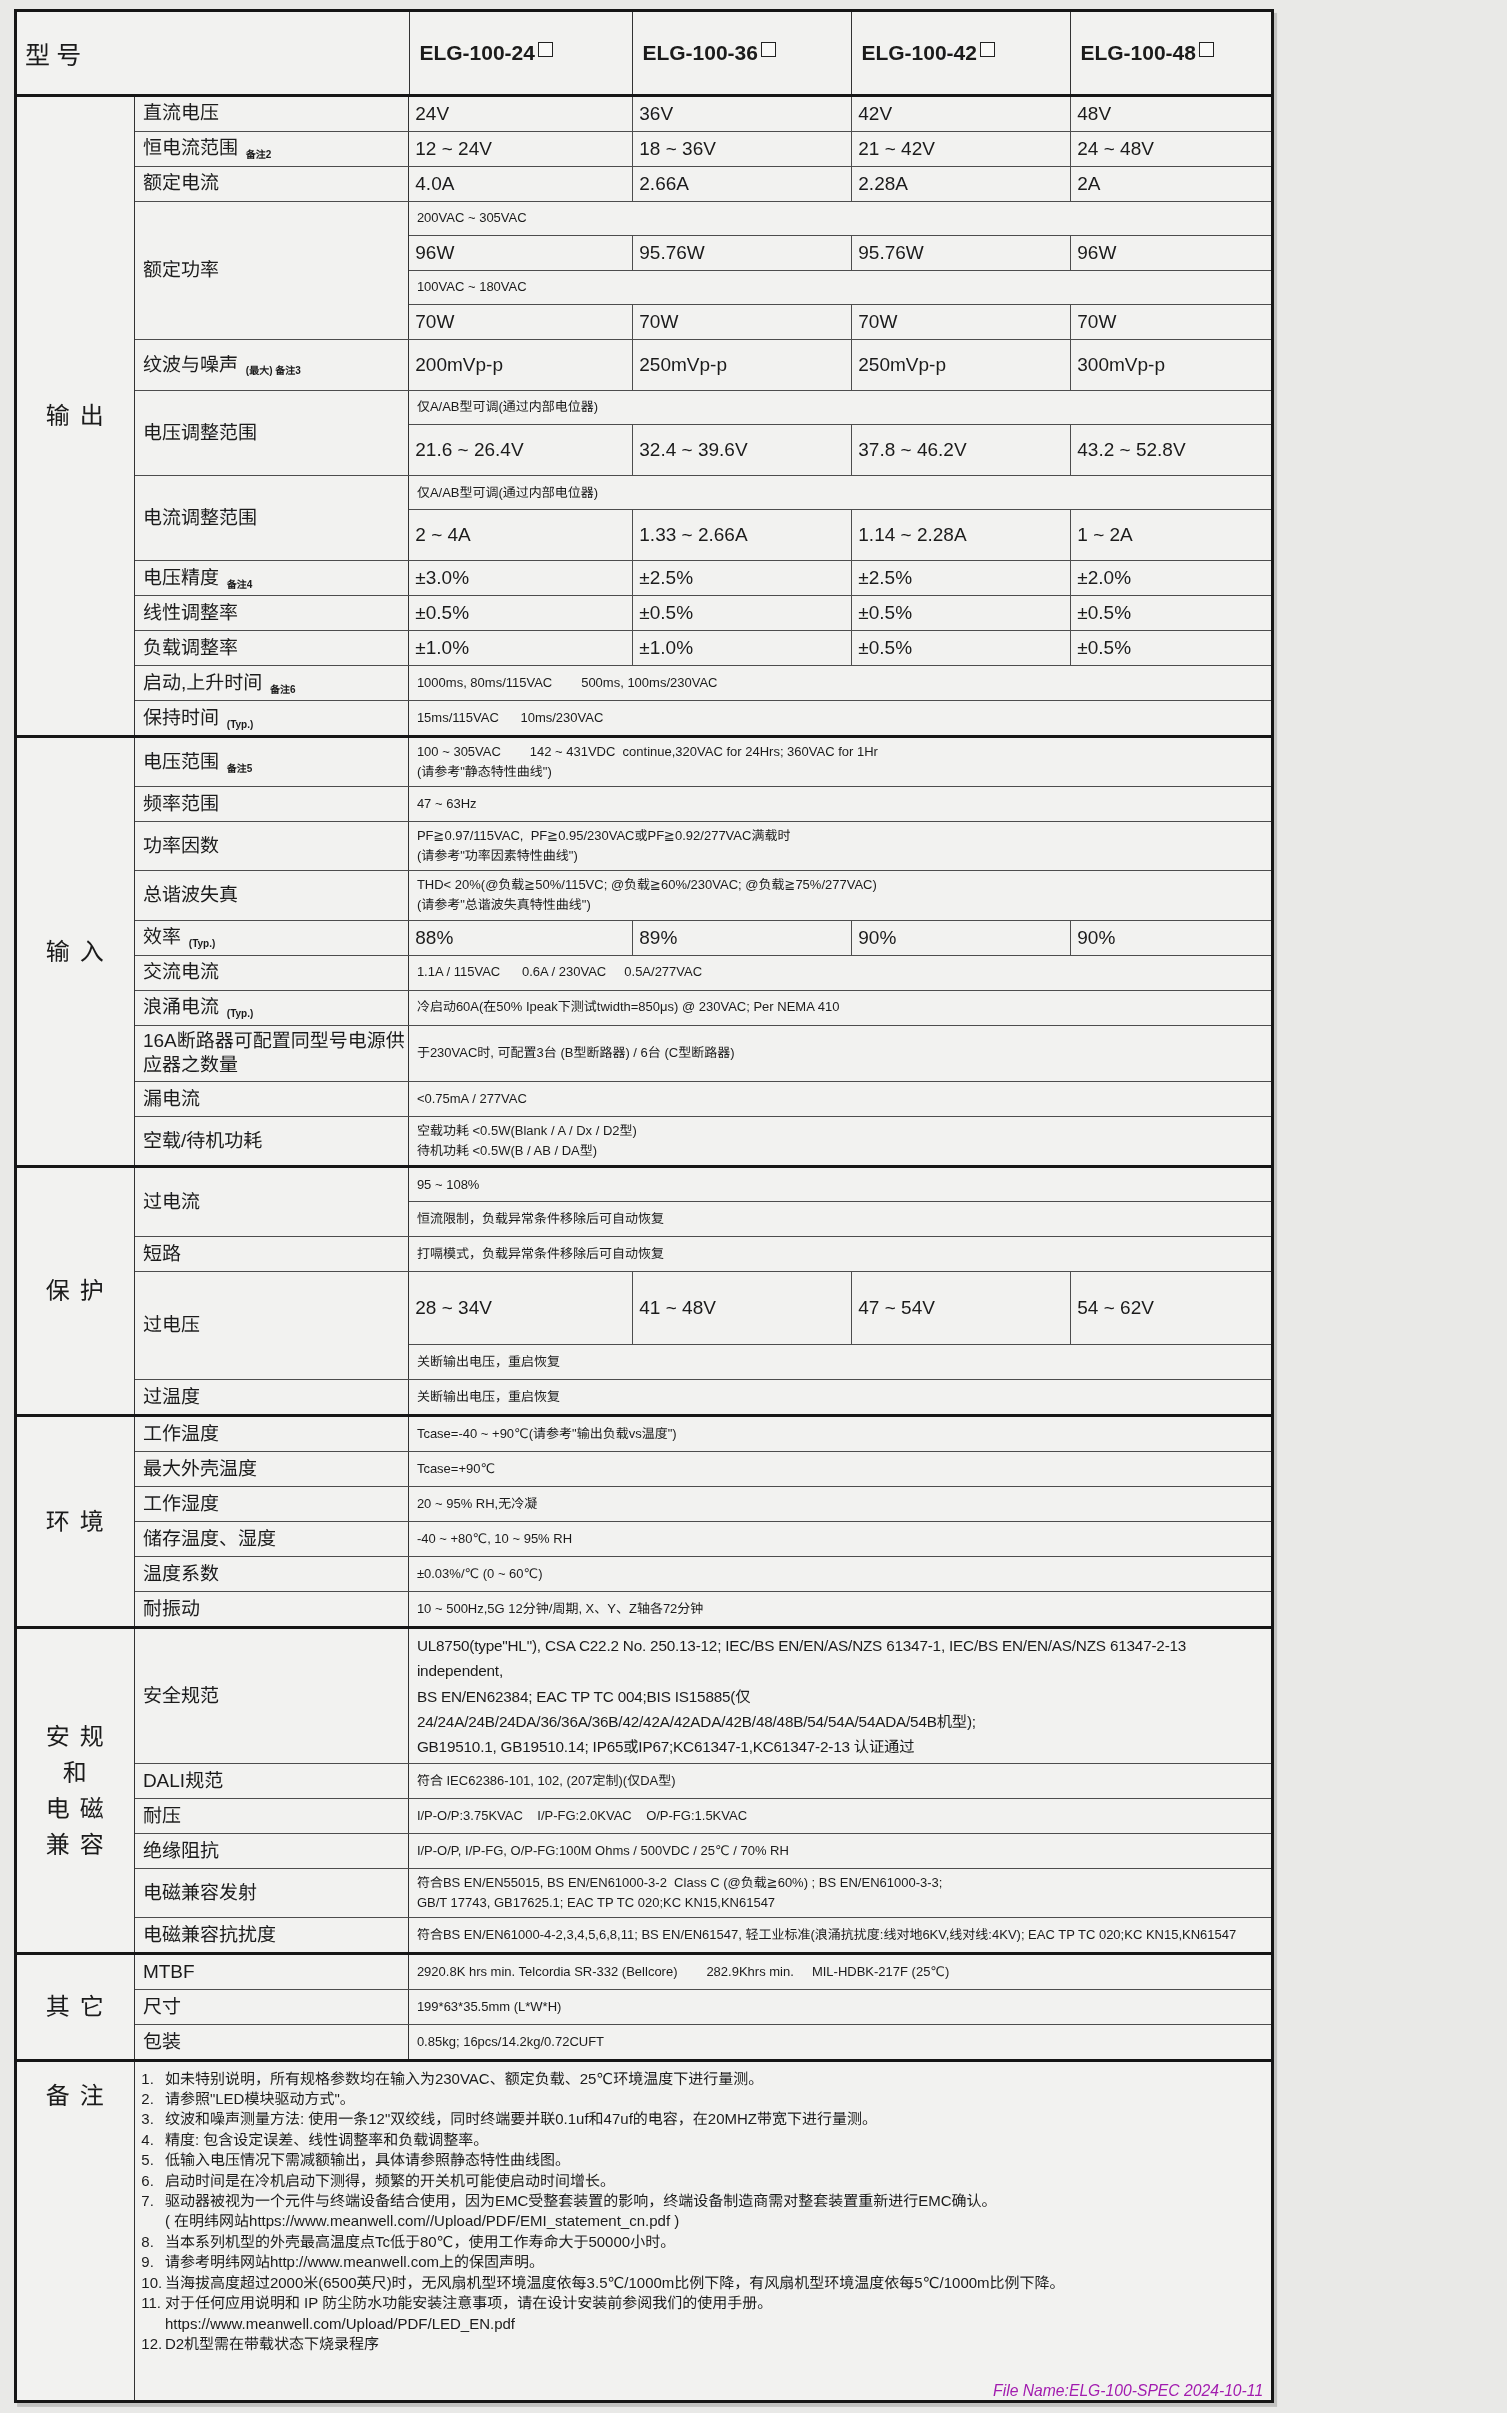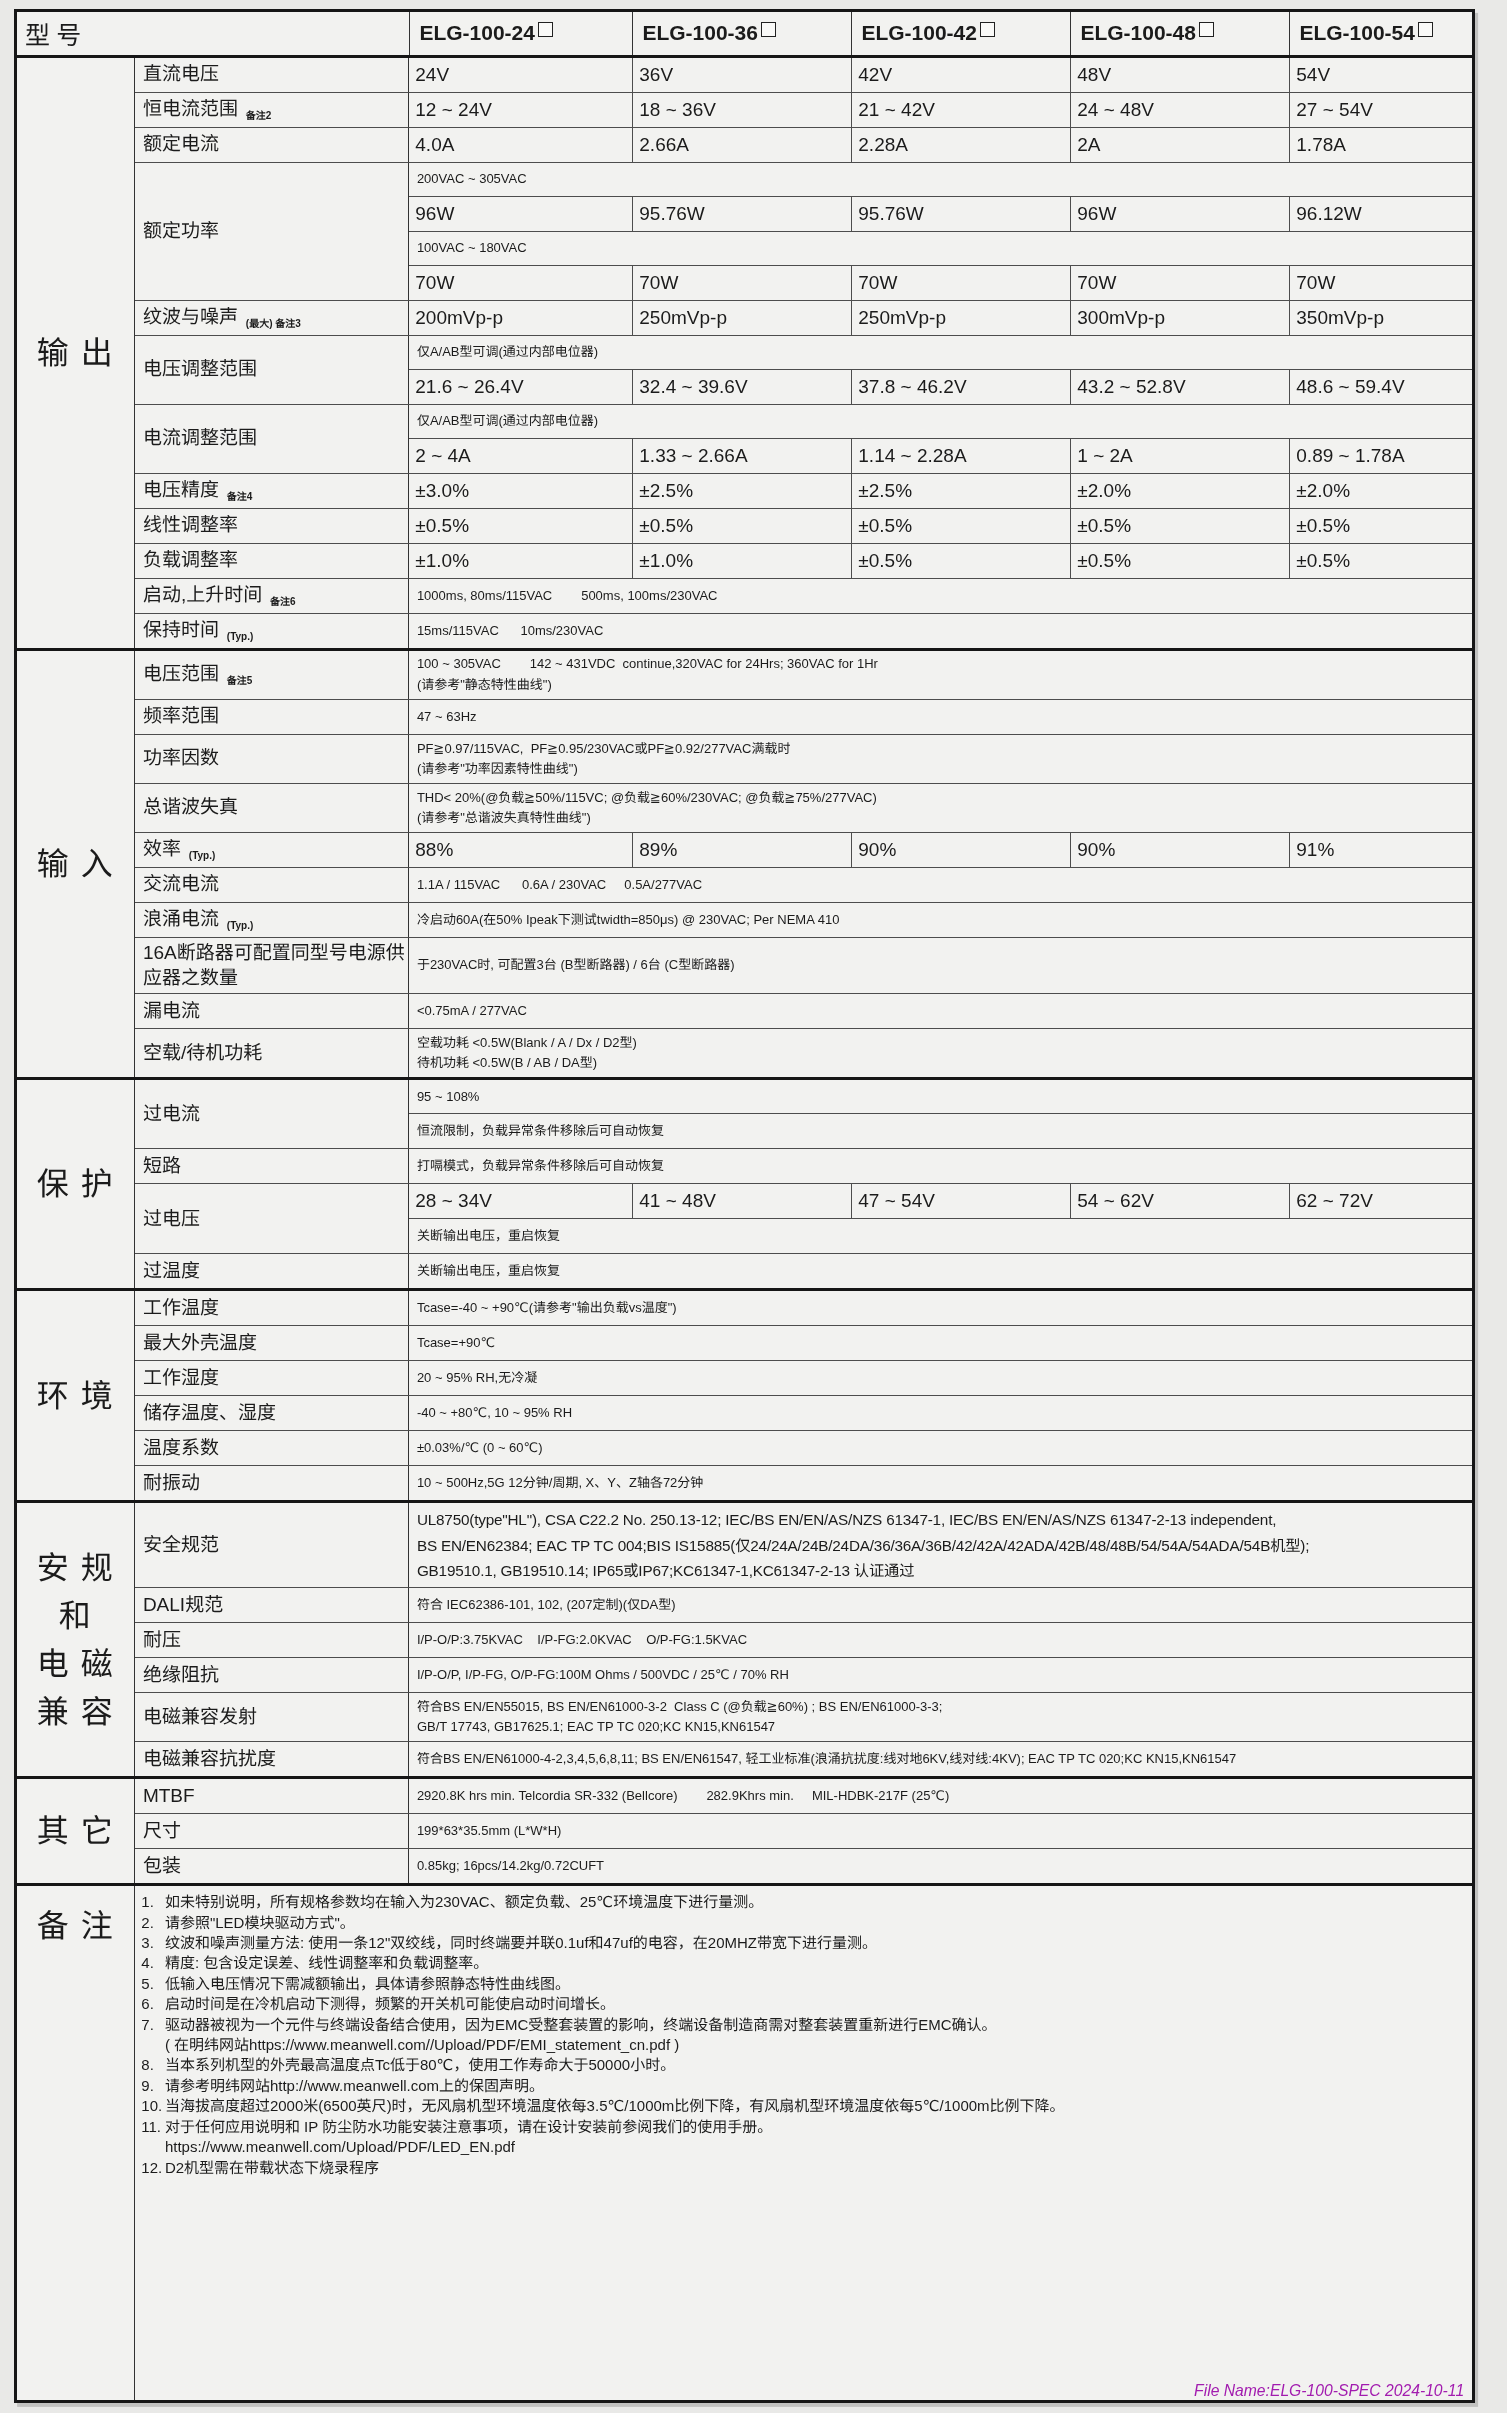--- a/index.html
+++ b/index.html
@@ -1,37 +1,37 @@
 <!DOCTYPE html>
 <html lang="zh-CN" style="font-size:12.6px"><head>
 <meta charset="utf-8">
 <style>
   *{margin:0;padding:0;box-sizing:border-box}
   body{width:1508px;height:2413px;overflow:hidden;background:#e9e9e7;
        font-family:"Liberation Sans","DejaVu Sans",sans-serif;color:#1b1b1b}
   .page{width:1508px;height:2413px;padding:9.4px 12.6px 0 14px}
-  .spec-table{position:relative;width:1461px;height:2394px;background:#f2f2f0;
+  .spec-table{position:relative;width:1260px;height:2394px;background:#f2f2f0;
               border:3.1px solid #161616;box-shadow:3.1px 3.9px 0 #c2c2c0;
               display:flex;flex-direction:column;overflow:hidden}
   #tbl-content{display:flex;flex-direction:column;flex:1}
 
   
   .hdr-row{display:grid;grid-template-columns:392px 223px 219px 219px 219px 1fr;
            border-bottom:3.1px solid #161616;min-height:39px}
   .hdr-title{display:flex;align-items:center;padding:3.1px 7.9px;font-size:25px;letter-spacing:6.3px}
   .hdr-model{display:flex;align-items:center;padding:4.7px 3.1px 4.7px 9.4px;font-size:21px;
              font-weight:bold;border-left:1.6px solid #333}
   .model-box{flex:none;width:15px;height:15px;border:1.6px solid #222;background:#fafaf8;
              margin-left:3.1px;margin-top:-7.9px}
 
   
   .section{display:grid;grid-template-columns:118px 1fr;border-bottom:3.1px solid #161616}
   .section:last-child{border-bottom:none;flex:1}
   .sec-label{display:flex;align-items:center;justify-content:center;text-align:center;
-             font-size:32px;line-height:1.5;white-space:pre-line;border-right:1.6px solid #333;
+             font-size:24px;line-height:1.5;white-space:pre-line;border-right:1.6px solid #333;
              padding:4.7px 1.6px;letter-spacing:1.6px}
   .section-notes .sec-label{align-items:flex-start;padding-top:15.7px}
   .sec-rows{display:flex;flex-direction:column}
 
   
   .row{display:grid;grid-template-columns:274px 1fr;border-bottom:1.6px solid #4d4d4d;flex:1}
   .row:last-child{border-bottom:none}
   .row-label{display:flex;align-items:flex-end;align-content:center;flex-wrap:wrap;column-gap:7.9px;
              padding:3.1px 3.1px 3.1px 7.9px;font-size:19px;line-height:1.3;border-right:1.6px solid #333}
   .label-note{font-size:10px;font-weight:bold;padding-top:3.9px}

